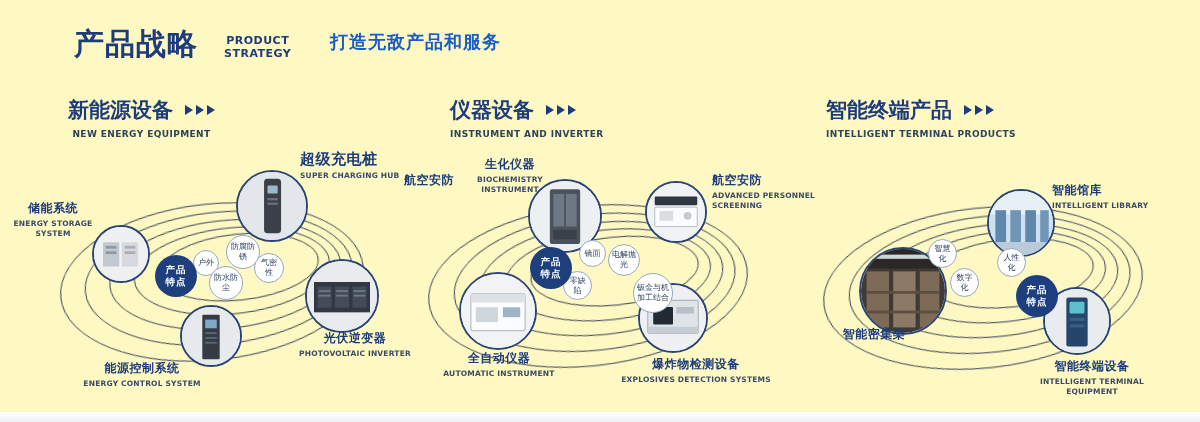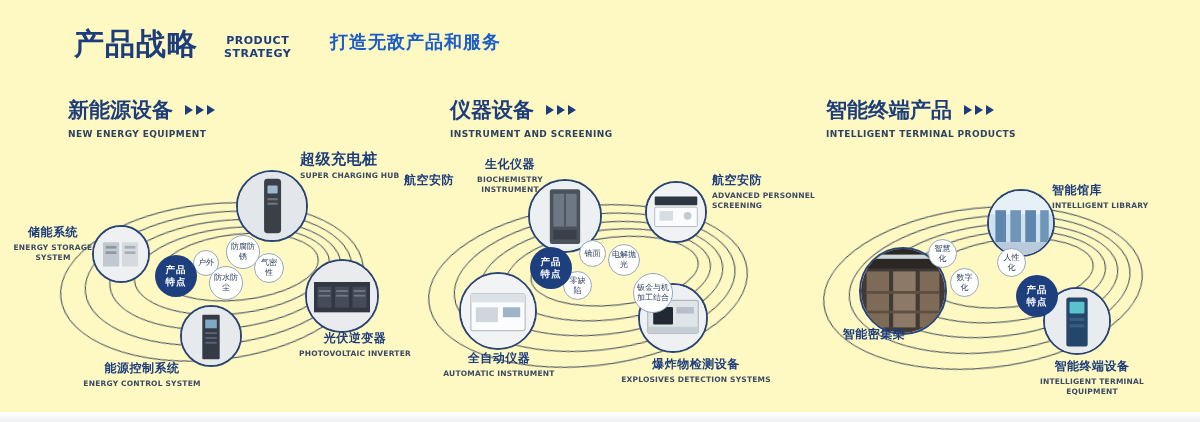--- a/index.html
+++ b/index.html
@@ -12,21 +12,21 @@
   .hdr-zh{font-size:30px;font-weight:bold;color:#1c3c7c;letter-spacing:1px;}
   .hdr-en{font-size:11px;font-weight:bold;color:#1c3c7c;line-height:1.15;letter-spacing:.5px;text-align:center;}
   .hdr-slogan{font-size:18px;font-weight:bold;color:#1a5cc8;letter-spacing:1px;}
 
   
   .sec-head{position:absolute;}
   .sec-title{font-size:21px;font-weight:bold;color:#1c3c7c;display:flex;align-items:center;}
   .tris{display:inline-flex;margin-left:9px;align-items:center;}
   .tri{width:0;height:0;border-left:8px solid #1c3c7c;border-top:5px solid transparent;
        border-bottom:5px solid transparent;display:inline-block;margin-left:3px;}
-  .sec-sub{font-size:9px;font-weight:bold;color:#2f4260;letter-spacing:.4px;margin-top:5px;}
+  .sec-sub{font-size:9px;font-weight:bold;color:#2f4260;letter-spacing:.4px;margin-top:5px;text-align:center;}
 
   
   .med{position:absolute;border-radius:50%;border:2px solid #2a4575;overflow:hidden;
        background:#fff;box-sizing:border-box;}
   .med svg{display:block;width:100%;height:100%;}
 
   
   .label{position:absolute;}
   .lz{font-size:12px;font-weight:bold;color:#1c3c7c;letter-spacing:.5px;}
   .le{font-size:7.5px;font-weight:bold;color:#3c4a63;letter-spacing:.2px;margin-top:2px;line-height:1.3;}
@@ -98,21 +98,21 @@
 
   <div class="sec-head" style="left:450px;top:96px">
     <div class="sec-title">
       <span>仪器设备</span>
       <span class="tris">
           <i class="tri"></i>
           <i class="tri"></i>
           <i class="tri"></i>
         </span>
     </div>
-    <div class="sec-sub">INSTRUMENT AND SCREENING</div>
+    <div class="sec-sub">INSTRUMENT AND INVERTER</div>
   </div>
 
   <div class="sec-head" style="left:826px;top:96px">
     <div class="sec-title">
       <span>智能终端产品</span>
       <span class="tris">
           <i class="tri"></i>
           <i class="tri"></i>
           <i class="tri"></i>
         </span>
@@ -124,21 +124,21 @@
     <svg viewBox="0 0 60 60">
       <rect width="60" height="60" fill="#eef0f2"></rect>
       <rect x="10" y="17" width="18" height="27" rx="1" fill="#c2c8cf"></rect>
       <rect x="31" y="17" width="18" height="27" rx="1" fill="#d6dade"></rect>
       <rect x="13" y="21" width="12" height="3" fill="#8f979f"></rect>
         <rect x="13" y="27" width="12" height="3" fill="#8f979f"></rect>
       <rect x="34" y="21" width="12" height="3" fill="#a7aeb5"></rect>
         <rect x="34" y="27" width="12" height="3" fill="#a7aeb5"></rect>
     </svg>
   </div>
-  <div class="label center" style="left:10px;top:224px;width:86px">
+  <div class="label center" style="left:10px;top:200px;width:86px">
     <div class="lz">储能系统</div>
     <div class="le">ENERGY STORAGE SYSTEM</div>
   </div>
 
   <div class="med" style="left:236px;top:170px;width:72px;height:72px">
     <svg viewBox="0 0 60 60">
       <rect width="60" height="60" fill="#e3e6ea"></rect>
       <rect x="23" y="6" width="15" height="48" rx="3" fill="#3b4048"></rect>
       <rect x="26" y="12" width="9" height="7" rx="1" fill="#9db7cb"></rect>
       <rect x="26" y="23" width="9" height="2" fill="#6a727c"></rect>

